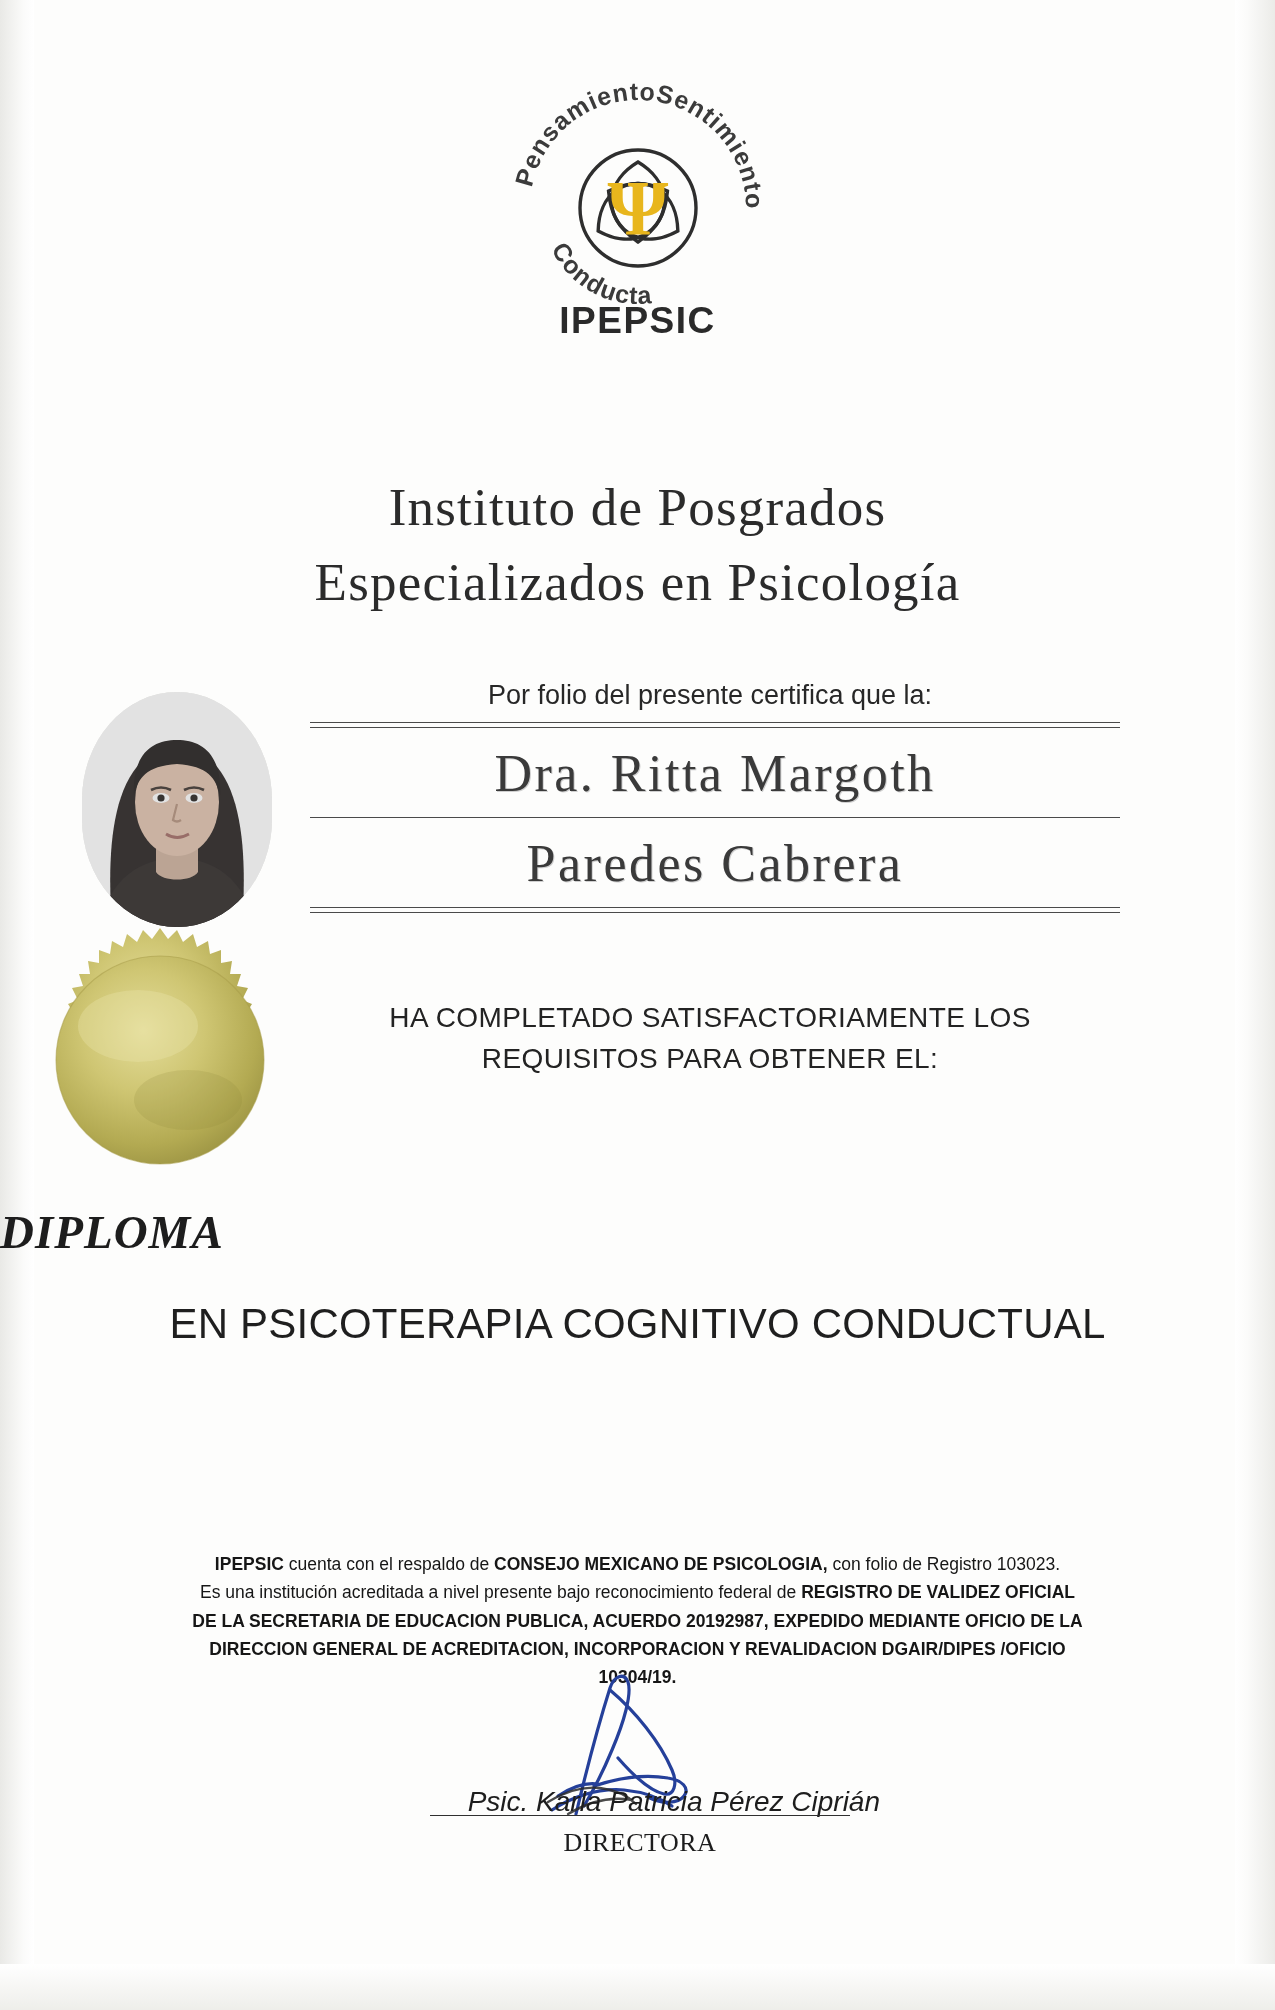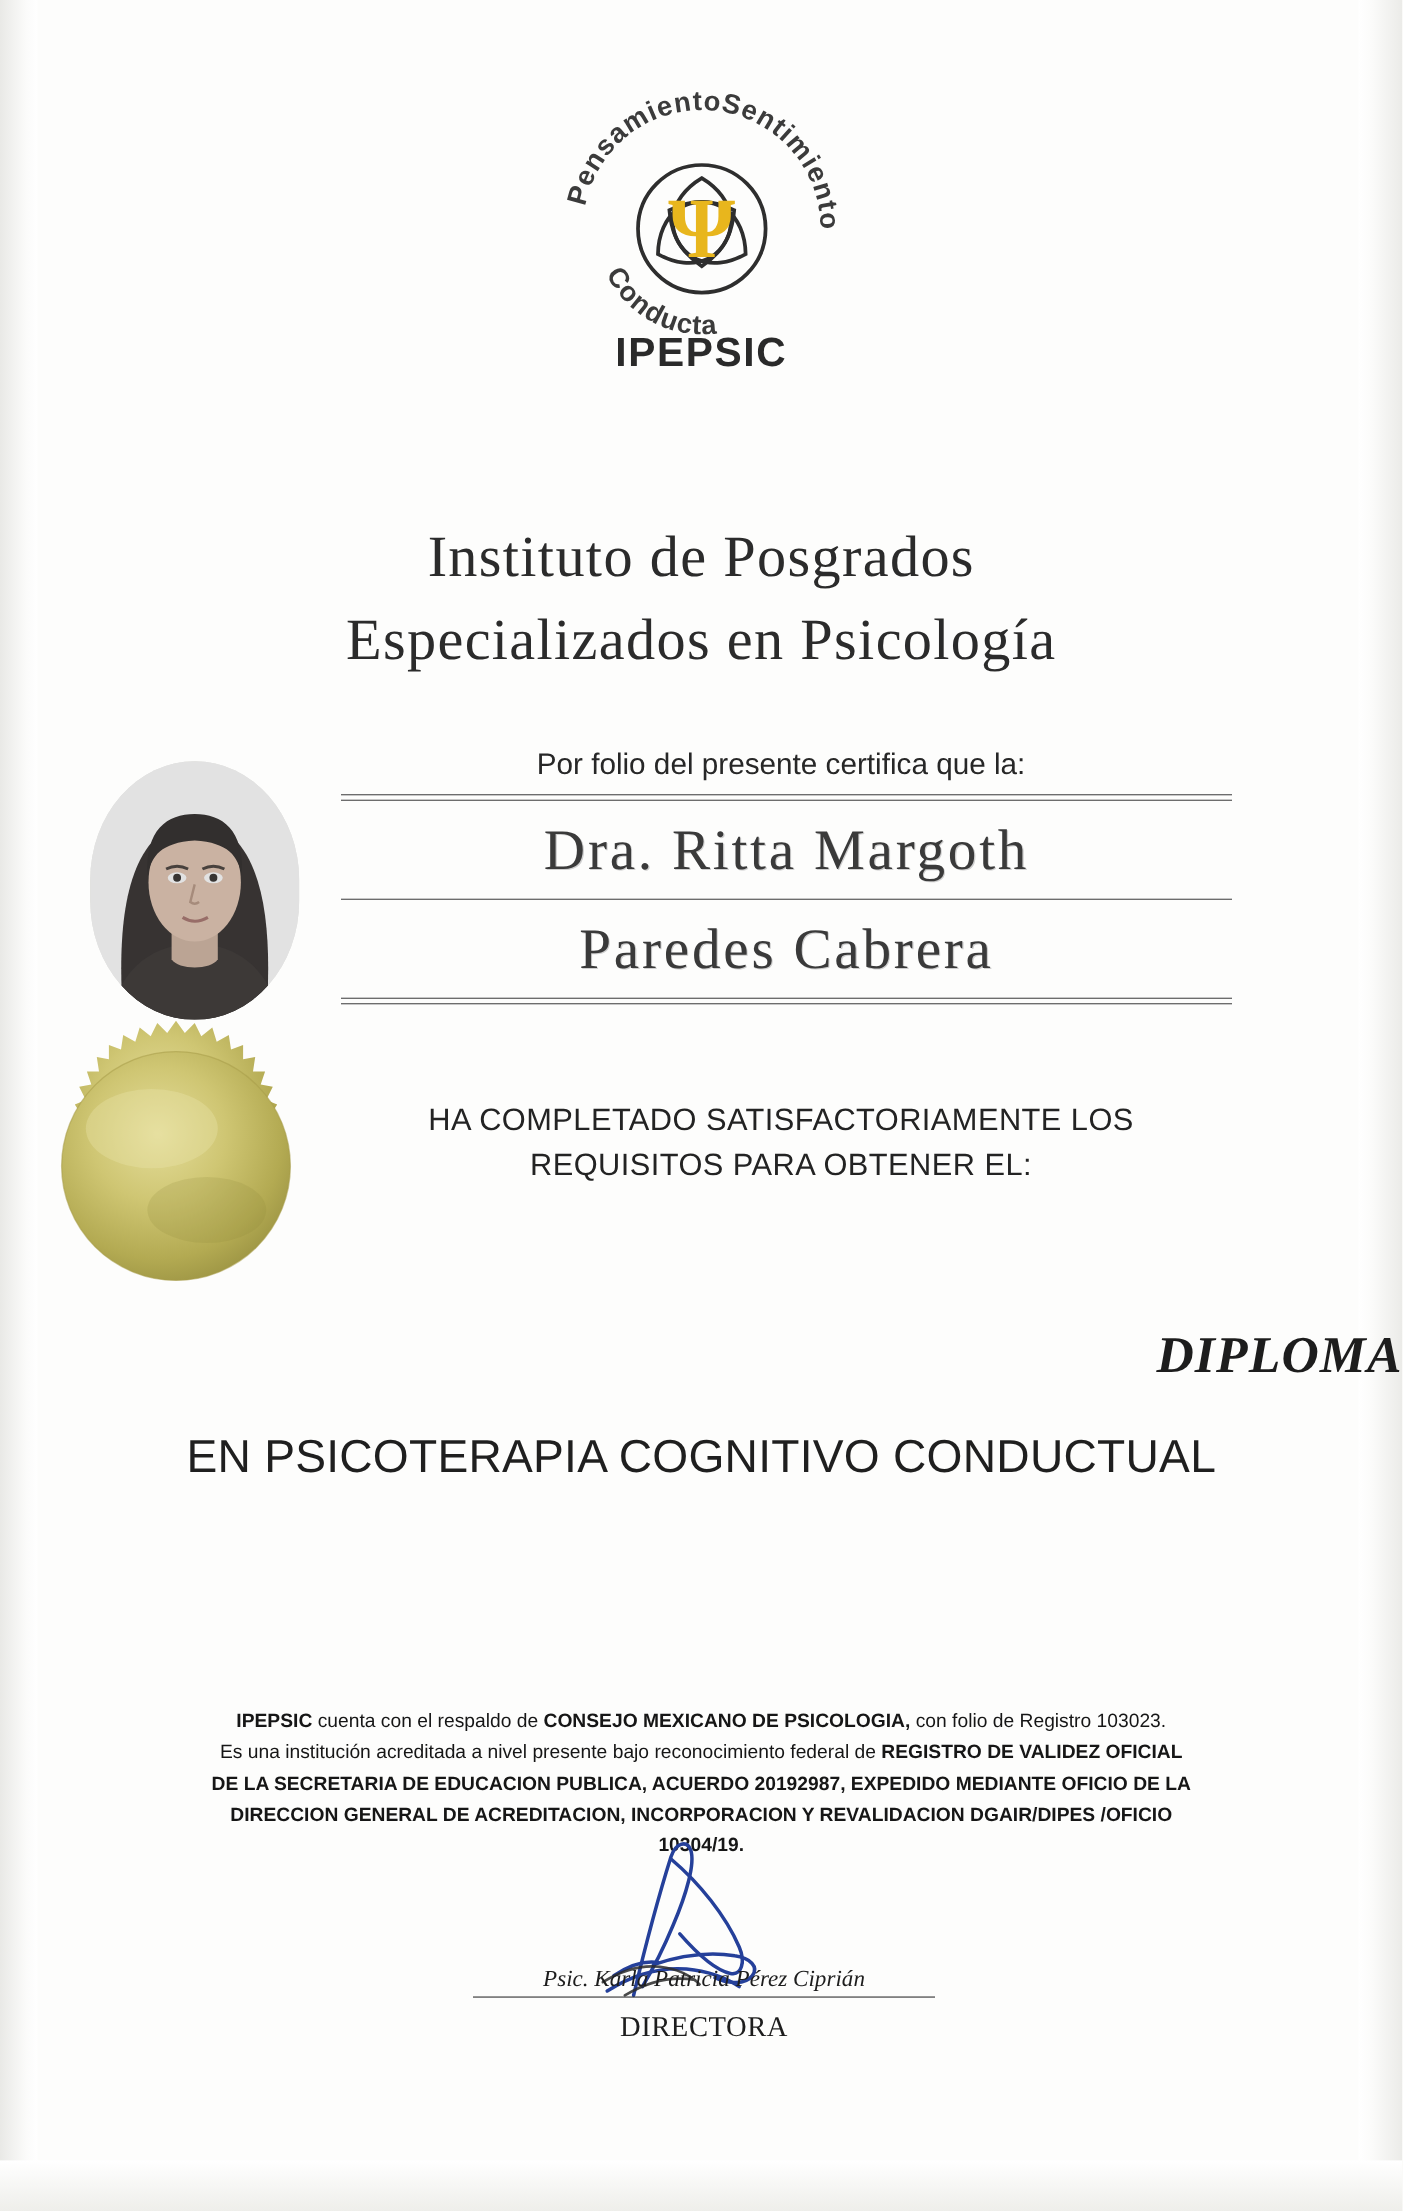--- a/index.html
+++ b/index.html
@@ -152,21 +152,21 @@
     line-height: 1.45;
     color: #232323;
     letter-spacing: 0.4px;
   }
 
   .diploma-word {
     position: absolute;
     top: 1205px;
     left: 0;
     right: 0;
-    text-align: right;
+    text-align: left;
     font-family: "Liberation Serif", serif;
     font-style: italic;
     font-weight: bold;
     font-size: 47px;
     letter-spacing: 1px;
     color: #1d1d1d;
   }
 
   .program {
     position: absolute;
@@ -216,24 +216,24 @@
     top: 1815px;
     left: 430px;
     width: 420px;
     border-top: 1.6px solid #303030;
   }
   .sig-name {
     position: absolute;
     top: 1786px;
     left: 400px;
     width: 480px;
-    text-align: center;
-    font-family: Liberation Serif, serif;
+    text-align: right;
+    font-family: Liberation Sans, sans-serif;
     font-style: italic;
-    font-size: 21px;
+    font-size: 28px;
     color: #1d1d1d;
   }
   .sig-role {
     position: absolute;
     top: 1828px;
     left: 400px;
     width: 480px;
     text-align: center;
     font-family: "Liberation Serif", serif;
     font-size: 26px;

